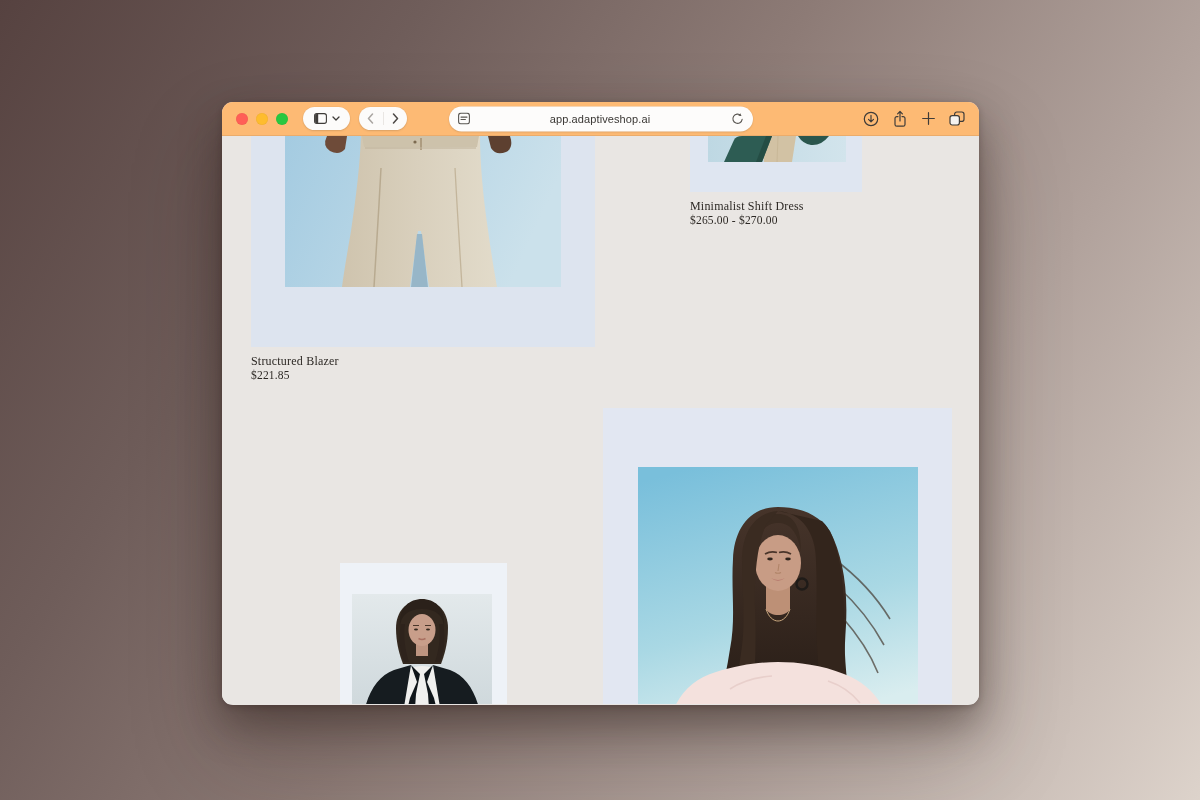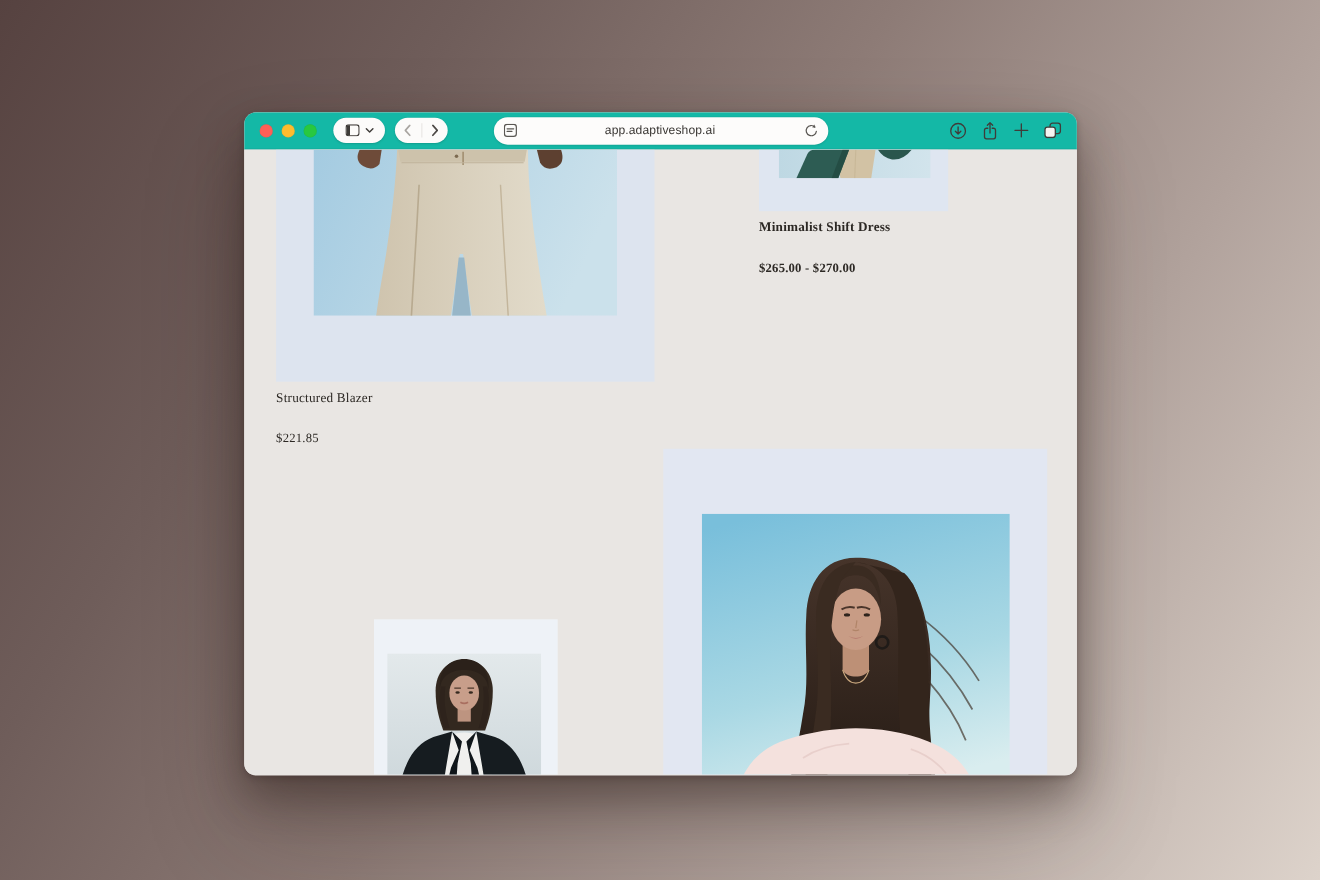--- a/index.html
+++ b/index.html
@@ -8,21 +8,21 @@
     background:linear-gradient(122deg,#564240 0%,#6f5d5a 25%,#8d7b76 48%,#b1a29c 72%,#ddd3cb 100%);
     font-family:"Liberation Sans",sans-serif;
   }
   .window{
     position:absolute;left:222px;top:102px;width:757px;height:603px;
     border-radius:11px;background:#e9e6e3;overflow:hidden;
     box-shadow:0 18px 40px rgba(44,28,24,.42),0 45px 90px rgba(44,28,24,.28),0 2px 6px rgba(44,28,24,.25);
   }
   
   .toolbar{
-    position:relative;height:34px;background:#14b8a6;
+    position:relative;height:34px;background:#fdba74;
     border-bottom:1px solid rgba(0,0,0,.07);
     display:flex;align-items:center;padding:4px 14px;box-sizing:border-box;
   }
   .traffic{display:flex;gap:8px;align-items:center;}
   .light{width:12px;height:12px;border-radius:50%;box-shadow:inset 0 0 1px rgba(0,0,0,.15);}
   .pill{
     background:#fcfbfa;border-radius:12px;height:23px;
     display:flex;align-items:center;justify-content:center;
     box-shadow:0 1px 2px rgba(0,0,0,.12),0 0 0 .5px rgba(0,0,0,.04);
   }
@@ -39,27 +39,27 @@
   .url-text{flex:1;text-align:center;font-size:11px;color:#3a3734;letter-spacing:.1px;}
   .right-icons{margin-left:auto;display:flex;align-items:center;gap:13px;}
   .tbicon{display:flex;align-items:center;justify-content:center;cursor:default;}
   
   .content{position:relative;width:100%;height:568px;background:#e9e6e3;overflow:hidden;}
   .card{position:absolute;}
   .photo{position:absolute;display:block;}
   .photo svg{display:block;width:100%;height:100%;}
   .caption{position:absolute;font-family:"Liberation Serif",serif;color:#2c2824;}
   .p-name{font-size:12px;line-height:14px;letter-spacing:.2px;}
-  .p-price{font-size:11.5px;line-height:14px;letter-spacing:.2px;margin-top:24px;}
+  .p-price{font-size:11.5px;line-height:14px;letter-spacing:.2px;}
   #card1{left:29px;top:0;width:344px;height:211px;background:#dde4ef;}
   #photo1{left:34px;top:0;width:276px;height:151px;}
   #cap1{left:29px;top:218px;}
   #card2{left:468px;top:0;width:172px;height:56px;background:#dfe6f1;}
   #photo2{left:18px;top:0;width:138px;height:26px;}
-  #cap2{left:468px;top:63px;font-weight:bold;}
+  #cap2{left:468px;top:63px;}
   #card3{left:118px;top:427px;width:167px;height:160px;background:#eef2f7;}
   #photo3{left:12px;top:31px;width:140px;height:129px;}
   #card4{left:381px;top:272px;width:349px;height:320px;background:#e2e7f2;}
   #photo4{left:35px;top:59px;width:280px;height:261px;}
 </style>
 </head>
 <body>
 
 <div class="window">
 

